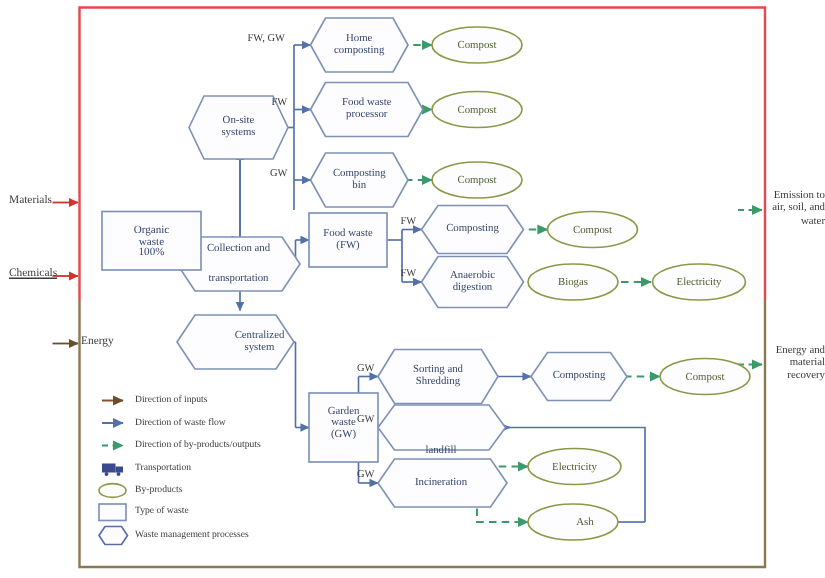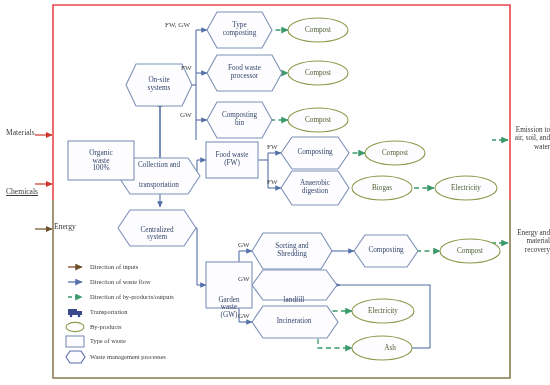--- a/index.html
+++ b/index.html
@@ -153,62 +153,62 @@
       <circle cx="71" cy="316" r="1.3" fill="#3b4a8c"></circle>
       <circle cx="79" cy="316" r="1.3" fill="#3b4a8c"></circle>
     </g>
     <ellipse cx="75" cy="327" rx="9" ry="4.6" fill="#fdfdff" stroke="#8a9a4a" stroke-width="1.1"></ellipse>
     <rect x="66" y="336" width="18" height="11" fill="#fdfdff" stroke="#7e91b8" stroke-width="1.1"></rect>
     <polygon points="66,357 70,351 81,351 85,357 81,363 70,363" fill="#fdfdff" stroke="#5a6aa8" stroke-width="1.1"></polygon>
   </g>
 </svg>
 
 <div class="io nt" style="left:6px;top:128px;font-size:7.6px;">Materials</div>
-<div class="io nt" style="left:6px;top:187px;font-size:7.6px;text-decoration:underline;">Chemicals</div>
+<div class="io nt" style="left:6px;top:177px;font-size:7.6px;text-decoration:underline;">Chemicals</div>
 <div class="io nt" style="left:10px;top:222px;font-size:7.6px;padding-left:44px;">Energy</div>
 
 <div class="io nt" style="left:512px;top:126px;width:38px;font-size:7.2px;line-height:1.18;color:#3b3b3b;">Emission to air, soil, and water</div>
 <div class="io nt" style="left:512px;top:229px;width:38px;font-size:7.2px;line-height:1.18;color:#3b3b3b;">Energy and material recovery</div>
 
 <div class="node nt" style="left:68px;top:141px;width:66px;height:39px;flex-direction:column;font-size:7.4px;color:#35456b;">
   <span>Organic</span>
   <span>waste</span>
   <span>100%</span>
 </div>
 <div class="node nt" style="left:206px;top:142px;width:52px;height:36px;flex-direction:column;font-size:7.2px;color:#35456b;">
   <span>Food waste</span>
   <span>(FW)</span>
 </div>
-<div class="node nt" style="left:206px;top:262px;width:46px;height:40px;flex-direction:column;font-size:7.2px;color:#35456b;margin-top:26px;">
+<div class="node nt" style="left:206px;top:262px;width:46px;height:40px;flex-direction:column;font-size:7.2px;color:#35456b;">
   <span>Garden</span>
   <span>waste</span>
   <span>(GW)</span>
 </div>
 
 <div class="node nt" style="left:136px;top:70px;width:46px;height:30px;flex-direction:column;font-size:7.2px;color:#35456b;">
   <span>On-site</span>
   <span>systems</span>
 </div>
 <div class="node nt" style="left:213px;top:16px;width:53px;height:28px;flex-direction:column;font-size:7.2px;color:#35456b;">
-  <span>Type</span>
+  <span>Home</span>
   <span>composting</span>
 </div>
 <div class="node nt" style="left:212px;top:59px;width:65px;height:28px;flex-direction:column;font-size:7.2px;color:#35456b;">
   <span>Food waste</span>
   <span>processor</span>
 </div>
 <div class="node nt" style="left:212px;top:106px;width:55px;height:28px;flex-direction:column;font-size:7.2px;color:#35456b;">
   <span>Composting</span>
   <span>bin</span>
 </div>
 <div class="node nt" style="left:124px;top:162px;width:70px;height:28px;flex-direction:column;font-size:7.2px;color:#35456b;gap:12px;">
   <span>Collection and</span>
   <span>transportation</span>
 </div>
-<div class="node nt" style="left:124px;top:214px;width:66px;height:28px;flex-direction:column;font-size:7.2px;color:#35456b;justify-content:flex-end;">
+<div class="node nt" style="left:140px;top:214px;width:66px;height:28px;flex-direction:column;font-size:7.2px;color:#35456b;">
   <span>Centralized</span>
   <span>system</span>
 </div>
 <div class="node nt" style="left:287px;top:146px;width:56px;height:14px;font-size:7.2px;color:#35456b;">Composting</div>
 <div class="node nt" style="left:289px;top:175px;width:52px;height:26px;flex-direction:column;font-size:7.2px;color:#35456b;">
   <span>Anaerobic</span>
   <span>digestion</span>
 </div>
 <div class="node nt" style="left:259px;top:237px;width:66px;height:28px;flex-direction:column;font-size:7.2px;color:#35456b;">
   <span>Sorting and</span>

